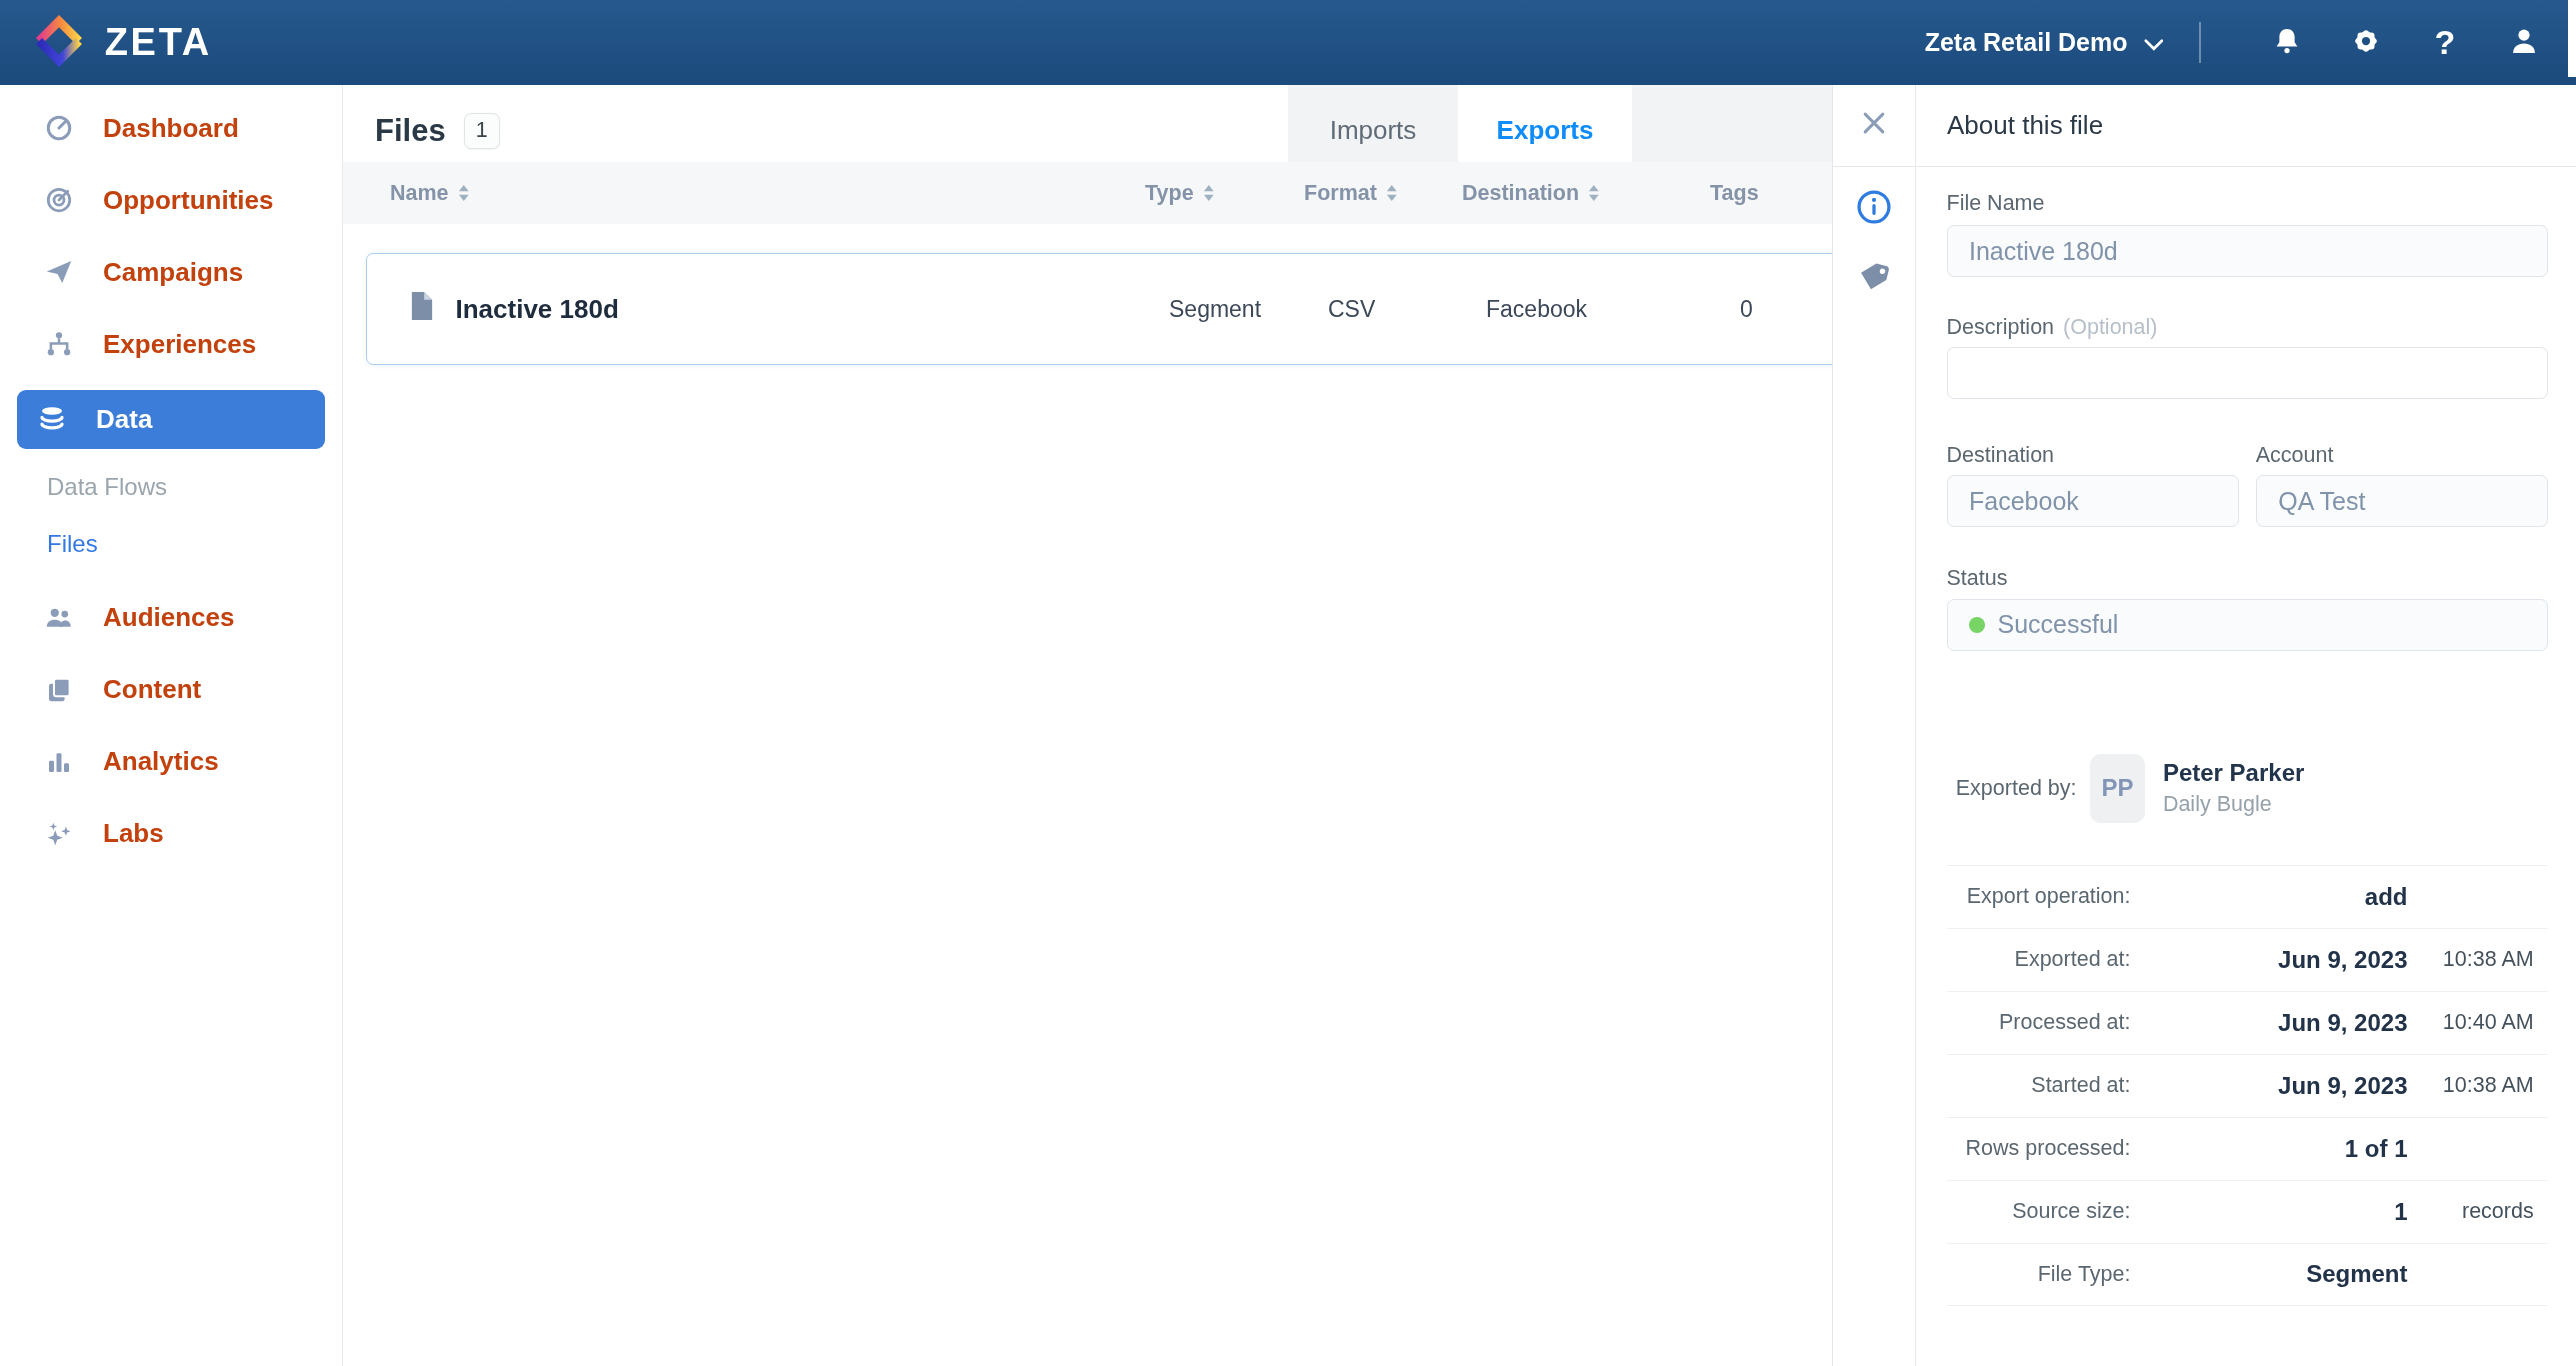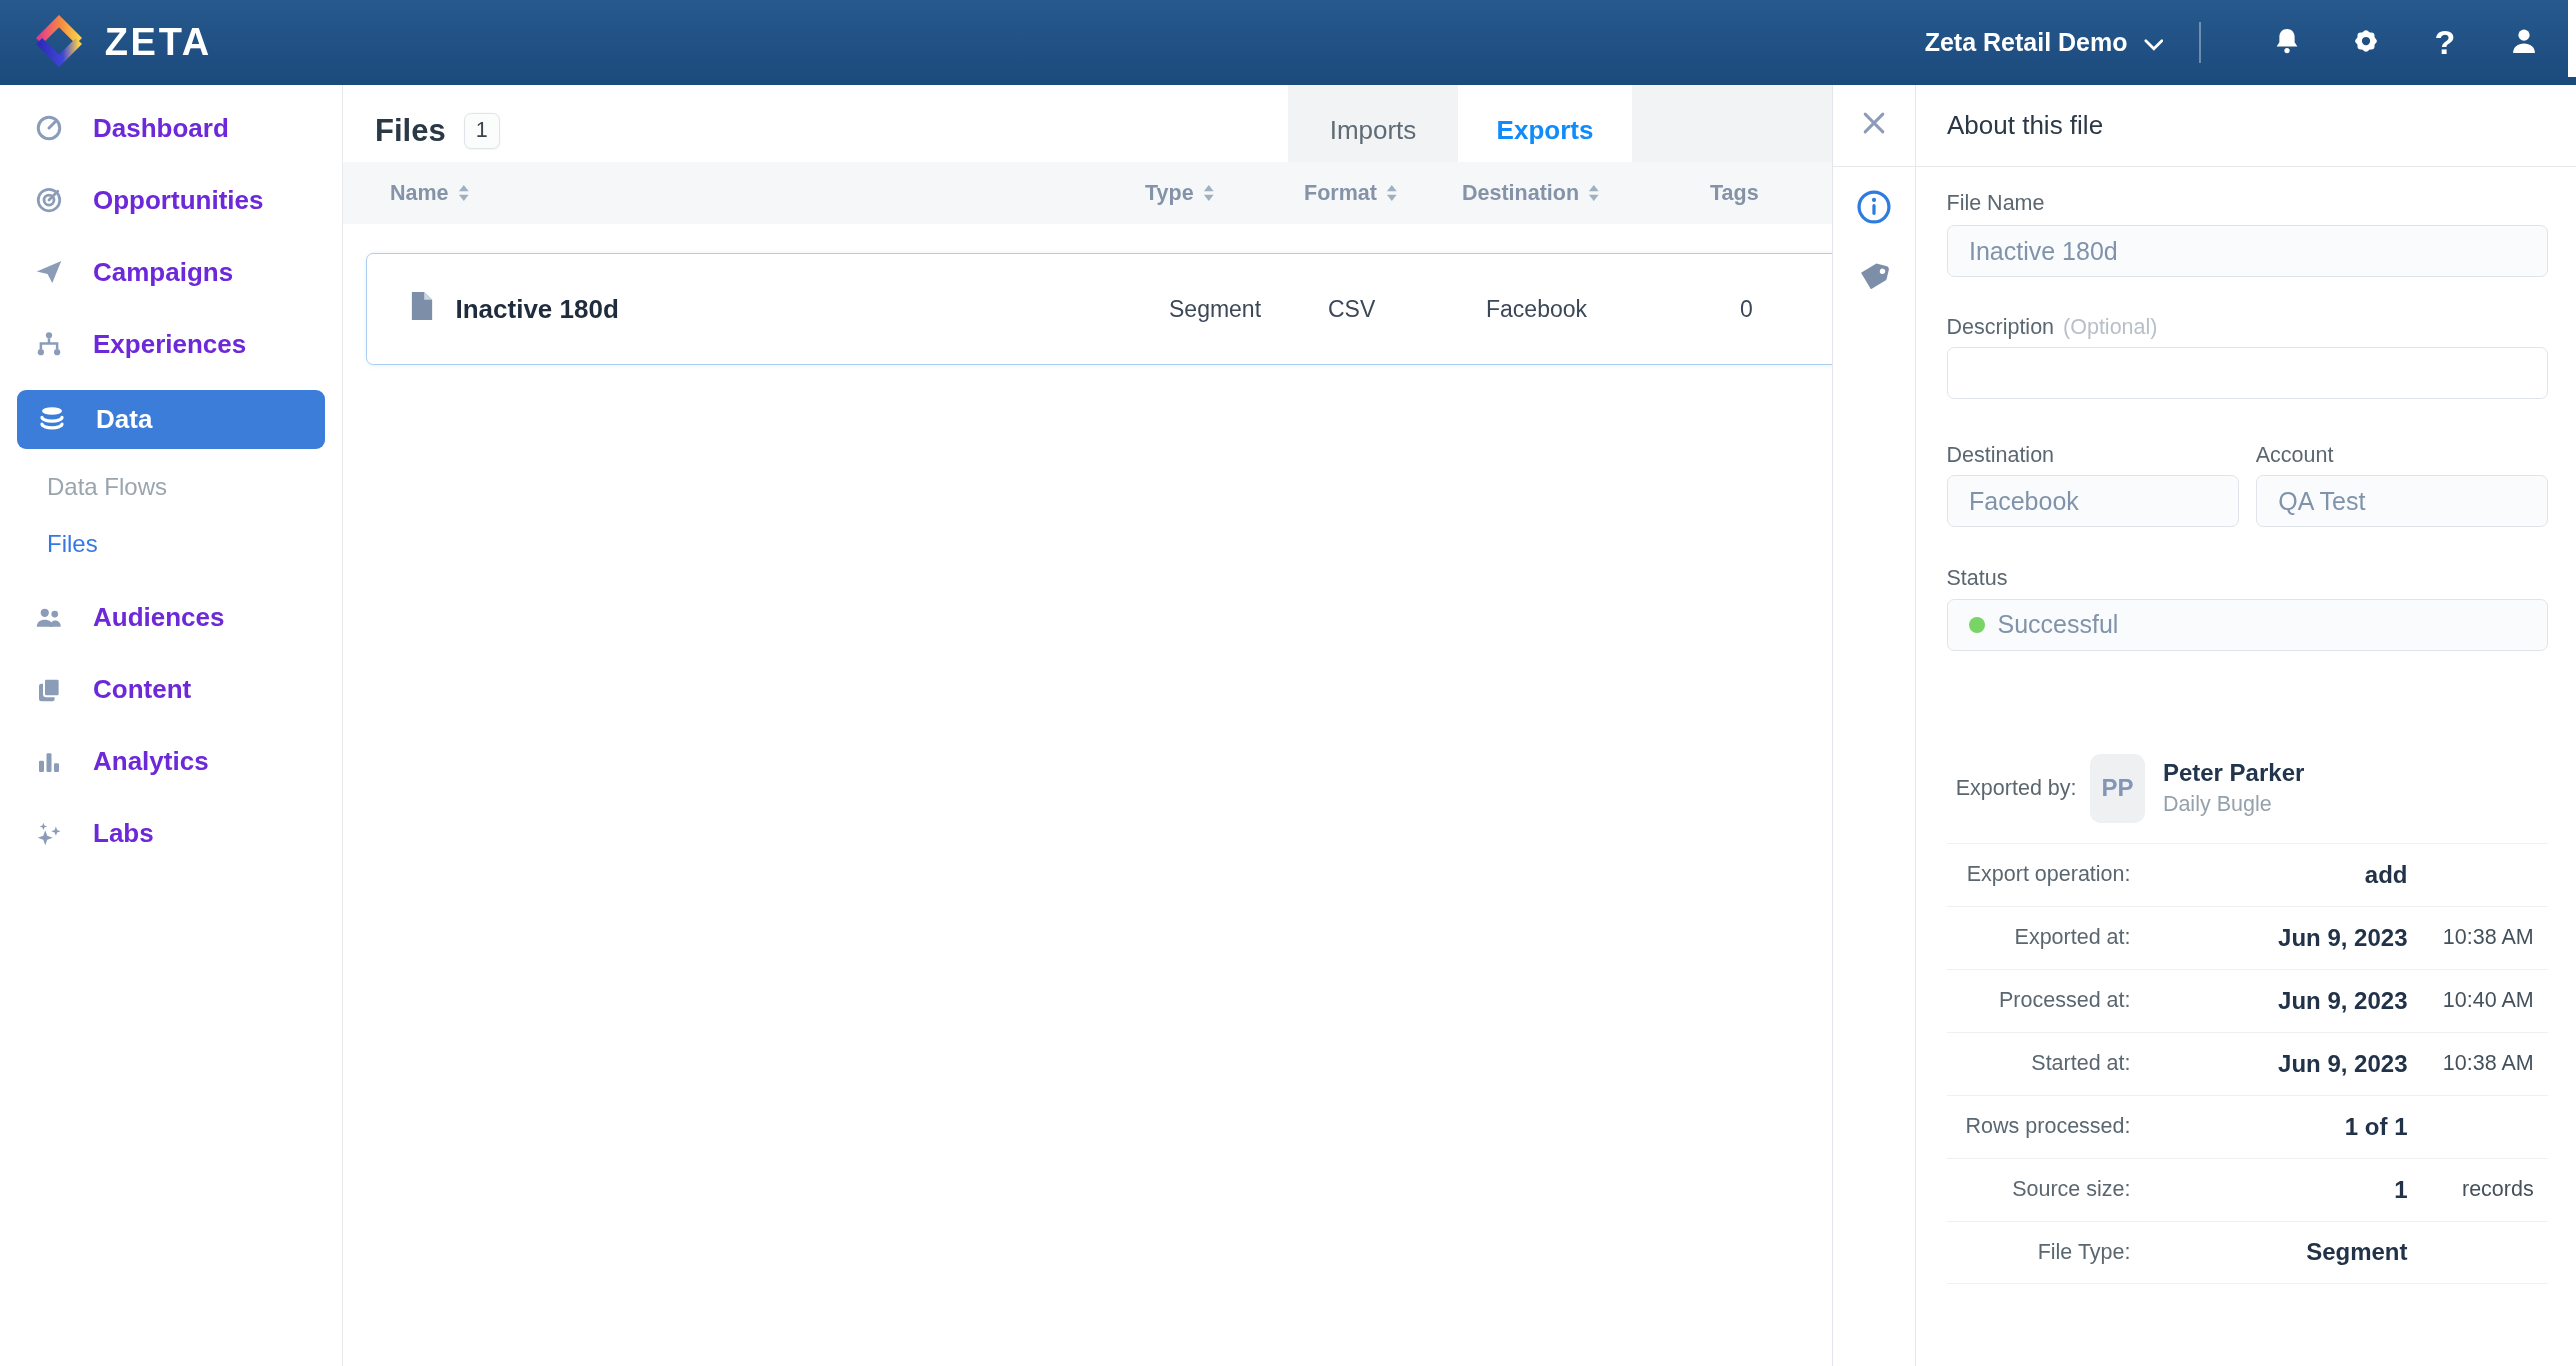--- a/index.html
+++ b/index.html
@@ -19,22 +19,22 @@
     cursor:pointer; margin-left:29px; }
   .nav-ic:first-of-type { margin-left:0; }
   .help-glyph { color:#fff; font-size:34px; font-weight:bold; }
   .scroll-sliver { position:absolute; top:0; right:0; width:8px; height:77px; background:#fff; z-index:50; }
 
   
   .app-body { display:flex; height:1282px; }
 
   
   .sidebar { width:343px; background:#fff; border-right:0.9px solid #e8ebee; padding-top:7.2px; flex:0 0 343px; }
-  .nav-item { height:72px; display:flex; align-items:center; padding-left:34px;
-    color:#6d28d9; font-size:26px; font-weight:600; cursor:pointer; }
+  .nav-item { height:72px; display:flex; align-items:center; padding-left:44px;
+    color:#c2410c; font-size:26px; font-weight:600; cursor:pointer; }
   .nav-item .ic { width:30px; display:flex; justify-content:center; }
   .nav-item .lbl { margin-left:29px; }
   .nav-item.active { height:59px; margin:9.8px 17px; padding-left:20px; background:#3b7dd8;
     border-radius:9px; color:#fff; }
   .sub-list { margin-top:5.4px; }
   .sub-item { height:57px; display:flex; align-items:center; padding-left:47px;
     font-size:24px; color:#9aa5ad; cursor:pointer; }
   .sub-item.active { color:#3478e3; }
   .after-subs { margin-top:9px; }
 
@@ -93,21 +93,21 @@
   .status-dot { width:16px; height:16px; border-radius:50%; background:#77d465; flex:0 0 16px; }
 
   .exported-row { margin-top:103px; display:flex; align-items:center; }
   .exp-label { width:130px; text-align:right; font-size:21.5px; color:#5b6770; }
   .avatar { width:55px; height:69px; margin-left:13.4px; background:#eef0f2; border-radius:10.7px;
     display:flex; align-items:center; justify-content:center; font-size:24px; font-weight:bold; color:#8496b8; }
   .exp-who { margin-left:18px; }
   .exp-name { font-size:24px; font-weight:bold; color:#22354c; }
   .exp-org { font-size:21.5px; color:#95a1ab; margin-top:4.5px; }
 
-  .details { margin-top:20px; }
+  .details { margin-top:42px; }
   .d-row { height:63px; display:flex; align-items:center; border-top:0.9px solid #eef1f4; }
   .d-row:last-child { border-bottom:0.9px solid #eef1f4; }
   .d-label { width:184px; text-align:right; font-size:21.5px; color:#5b6770; }
   .d-value { width:277px; text-align:right; font-size:24px; font-weight:bold; color:#223349; }
   .d-extra { flex:1; text-align:right; padding-right:14.3px; font-size:21.5px; color:#44515c; }
 </style>
 </head>
 <body>
 
 <div class="navbar">

